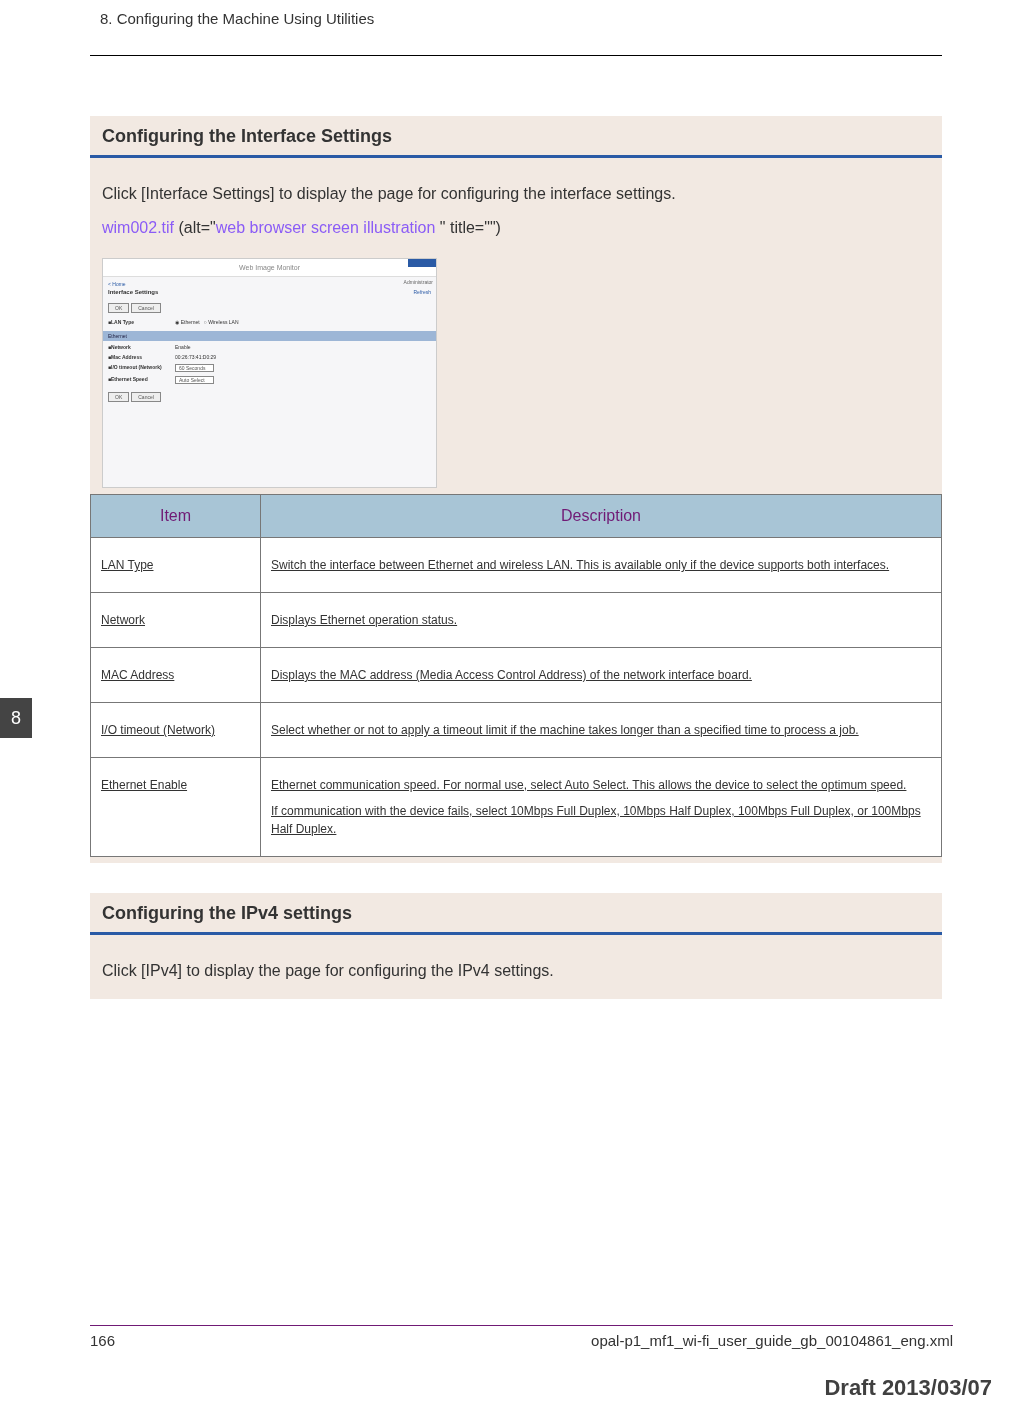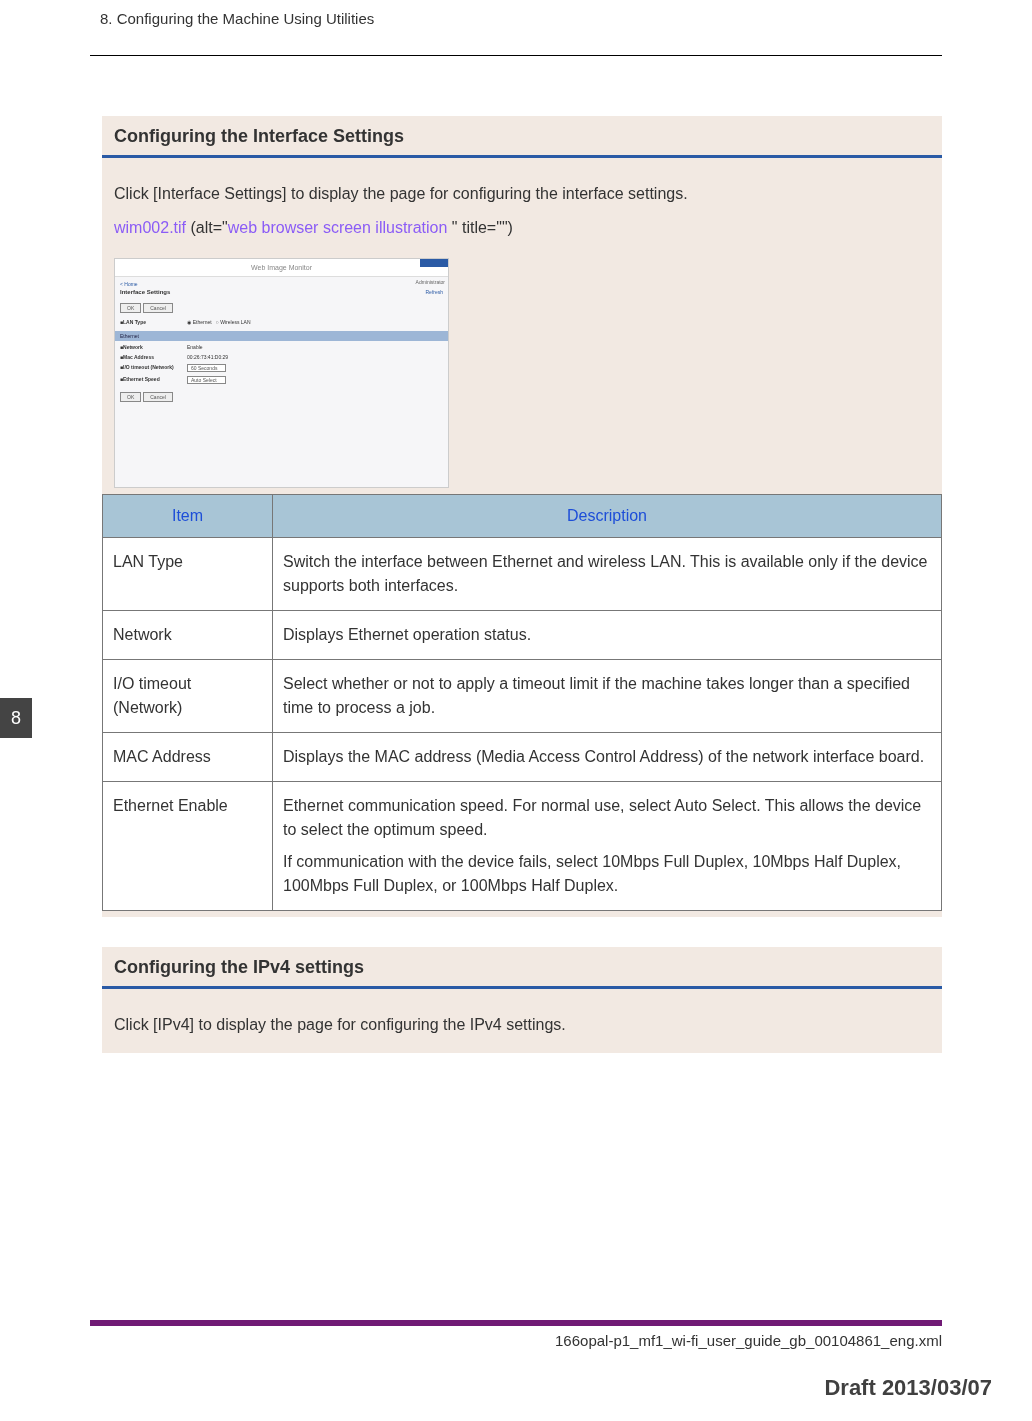--- a/index.html
+++ b/index.html
@@ -20,21 +20,20 @@
     margin-top: 28px;
   }
   .chapter-header {
     font-size: 15px;
     color: #333;
     padding-left: 10px;
     margin-bottom: 8px;
   }
   .content {
     margin-top: 60px;
-    margin-left: 12px;
   }
   .section-block {
     background: #f2e9e2;
     padding-bottom: 6px;
     margin-bottom: 30px;
   }
   .section-title {
     font-size: 18px;
     font-weight: bold;
     color: #333;
@@ -107,53 +106,54 @@
     margin-top: 6px;
     background: #fff;
   }
   table.settings th {
     background: #a8c5d6;
     border: 1px solid #777;
     padding: 12px 10px;
     font-weight: normal;
     font-size: 16px;
     text-align: center;
-    color: #1d4ed8;
+    color: #701a75;
   }
   table.settings td {
     border: 1px solid #777;
-    padding: 12px 10px;
-    font-size: 16px;
+    padding: 18px 10px;
+    font-size: 12px;
     line-height: 1.5;
     vertical-align: top;
     color: #333;
+    text-decoration: underline;
   }
   table.settings td:first-child { width: 170px; }
   .side-tab {
     position: absolute;
     left: 0;
     top: 698px;
     width: 32px;
     height: 40px;
     background: #444;
     color: #fff;
     text-align: center;
     line-height: 40px;
     font-size: 18px;
   }
   .footer {
     position: absolute;
     bottom: 72px;
     left: 90px;
-    right: 90px;
+    right: 79px;
     display: flex;
-    justify-content: flex-end;
+    justify-content: space-between;
     font-size: 15px;
     color: #333;
-    border-top: 6px solid #701a75;
+    border-top: 1px solid #701a75;
     padding-top: 6px;
   }
   .draft {
     position: absolute;
     bottom: 20px;
     right: 40px;
     color: #404040;
     font-weight: bold;
     font-size: 22px;
   }
@@ -228,26 +228,26 @@
         <tbody>
           <tr>
             <td>LAN Type</td>
             <td>Switch the interface between Ethernet and wireless LAN. This is available only if the device supports both interfaces.</td>
           </tr>
           <tr>
             <td>Network</td>
             <td>Displays Ethernet operation status.</td>
           </tr>
           <tr>
+            <td>MAC Address</td>
+            <td>Displays the MAC address (Media Access Control Address) of the network interface board.</td>
+          </tr>
+          <tr>
             <td>I/O timeout (Network)</td>
             <td>Select whether or not to apply a timeout limit if the machine takes longer than a specified time to process a job.</td>
-          </tr>
-          <tr>
-            <td>MAC Address</td>
-            <td>Displays the MAC address (Media Access Control Address) of the network interface board.</td>
           </tr>
           <tr>
             <td>Ethernet Enable</td>
             <td>
               <p>Ethernet communication speed. For normal use, select Auto Select. This allows the device to select the optimum speed.</p>
               <p style="margin-top:8px;">If communication with the device fails, select 10Mbps Full Duplex, 10Mbps Half Duplex, 100Mbps Full Duplex, or 100Mbps Half Duplex.</p>
             </td>
           </tr>
         </tbody>
       </table>

